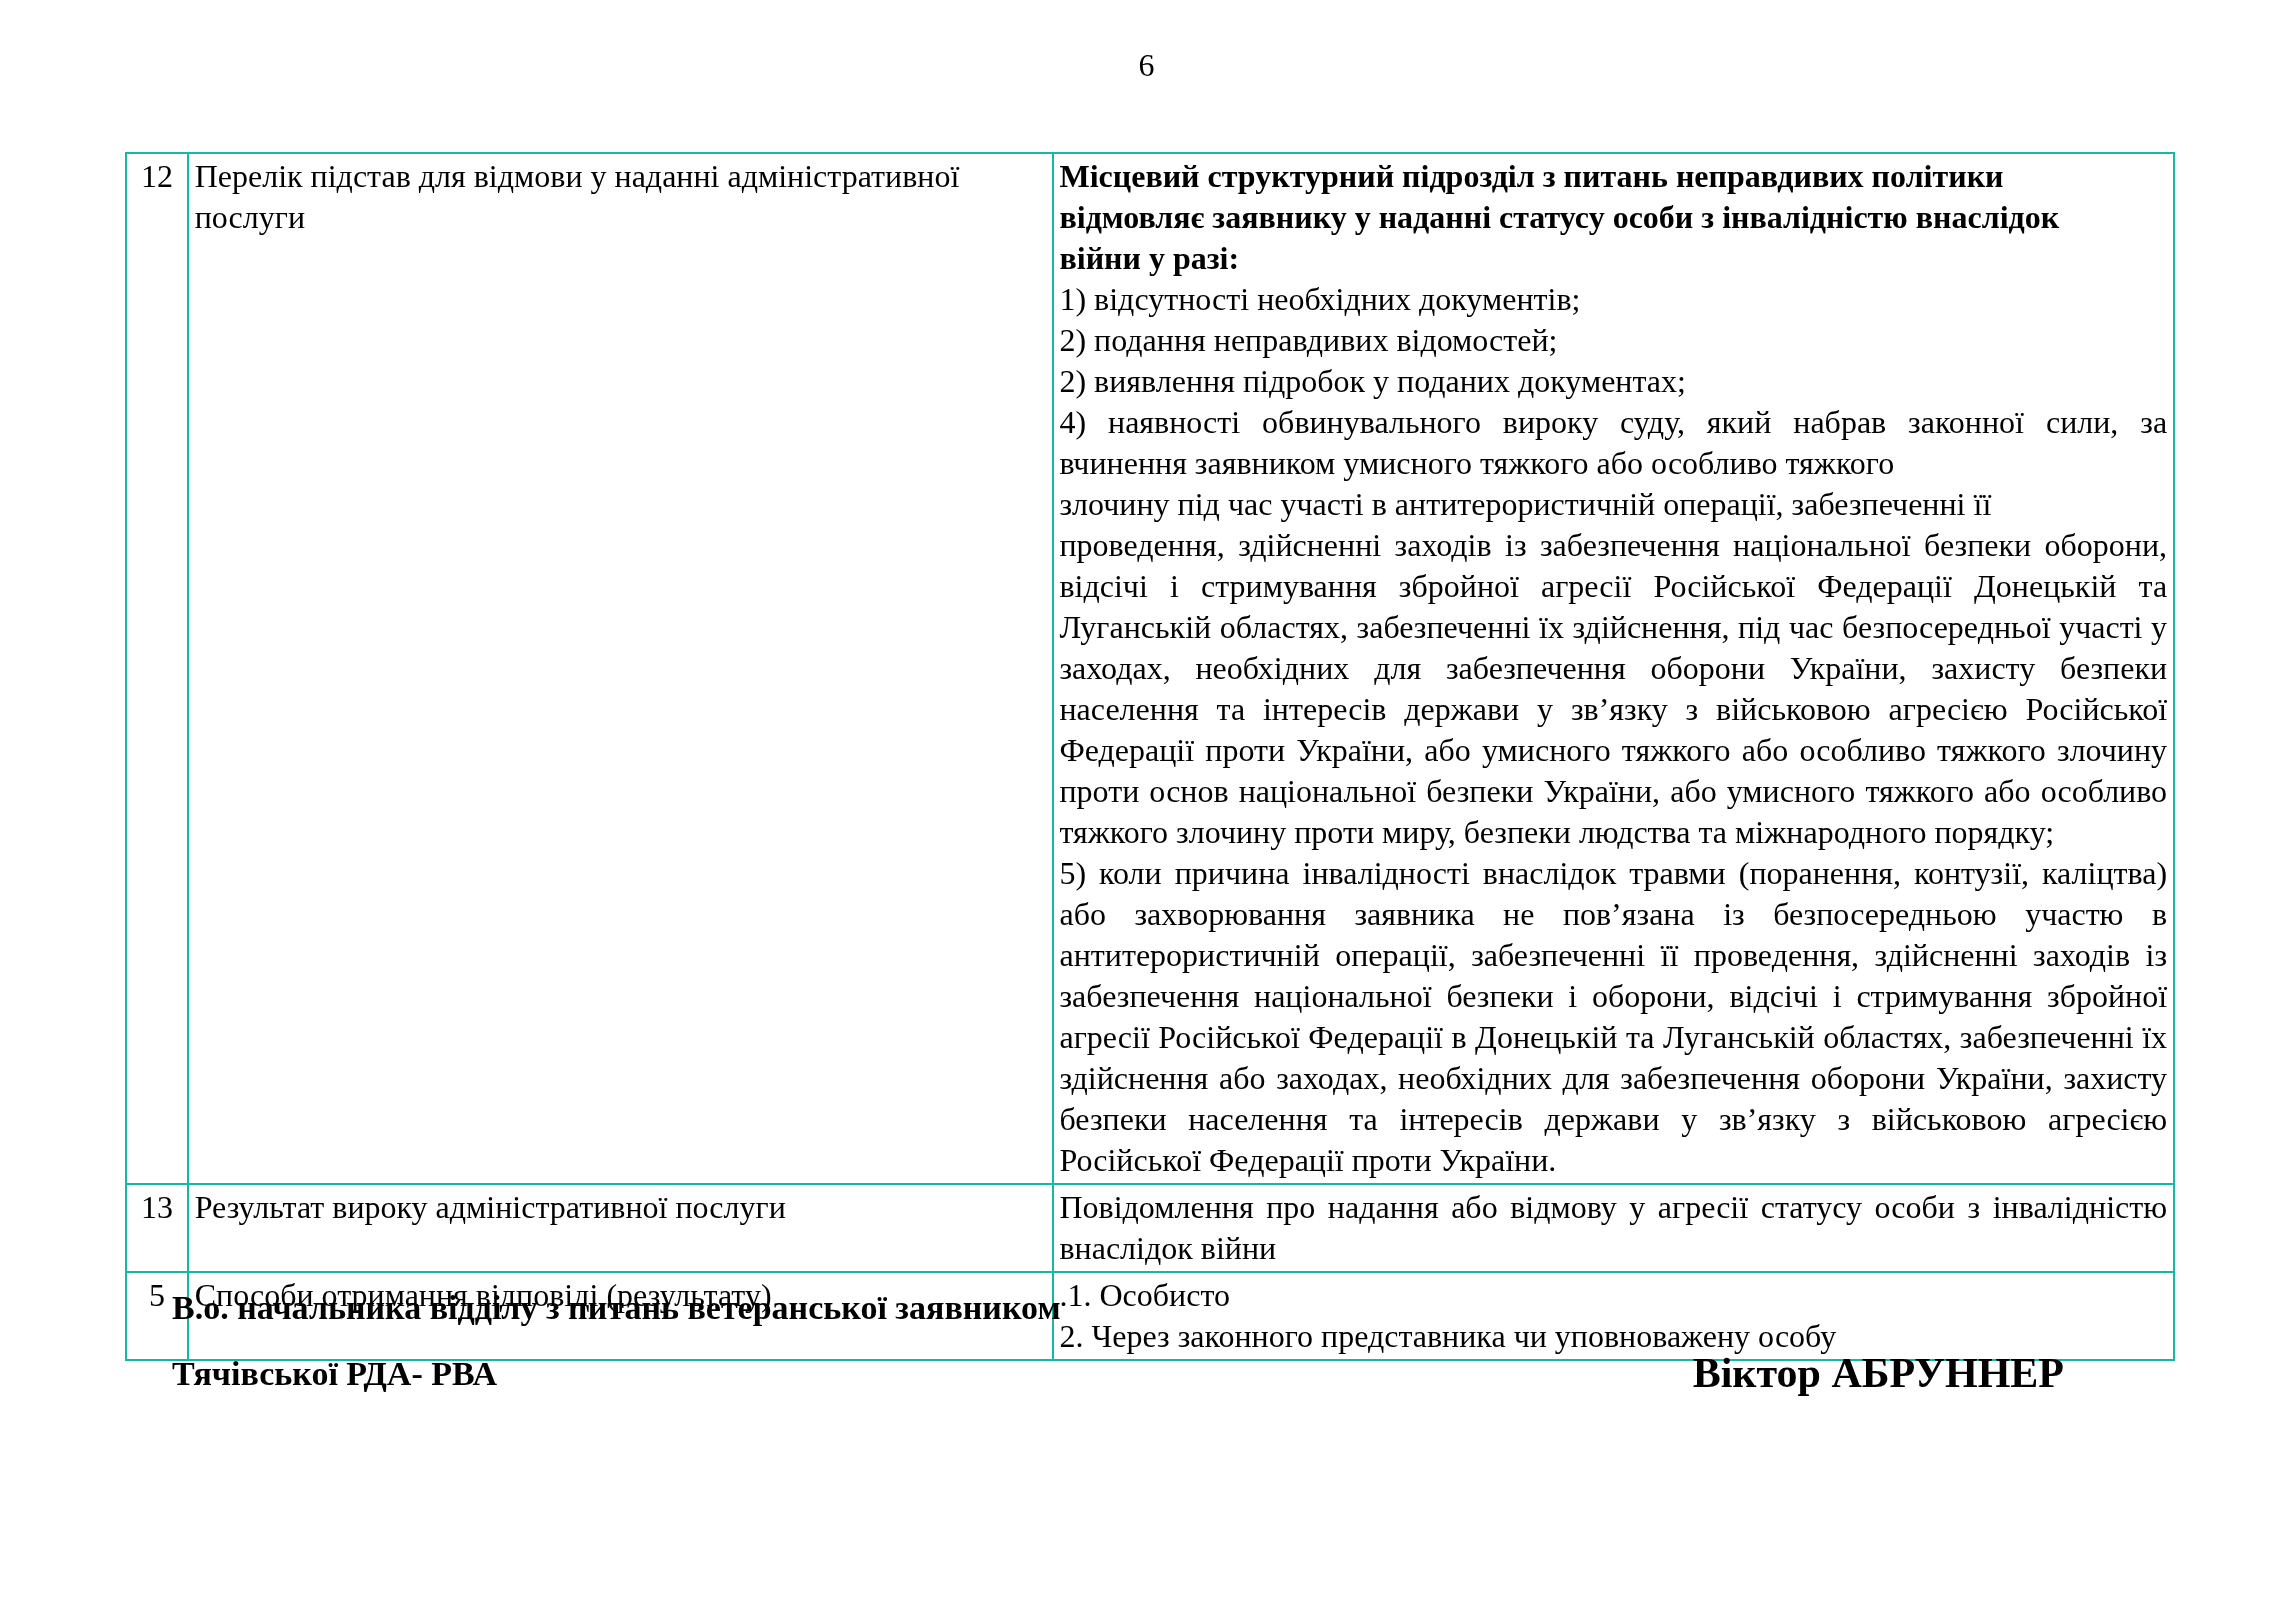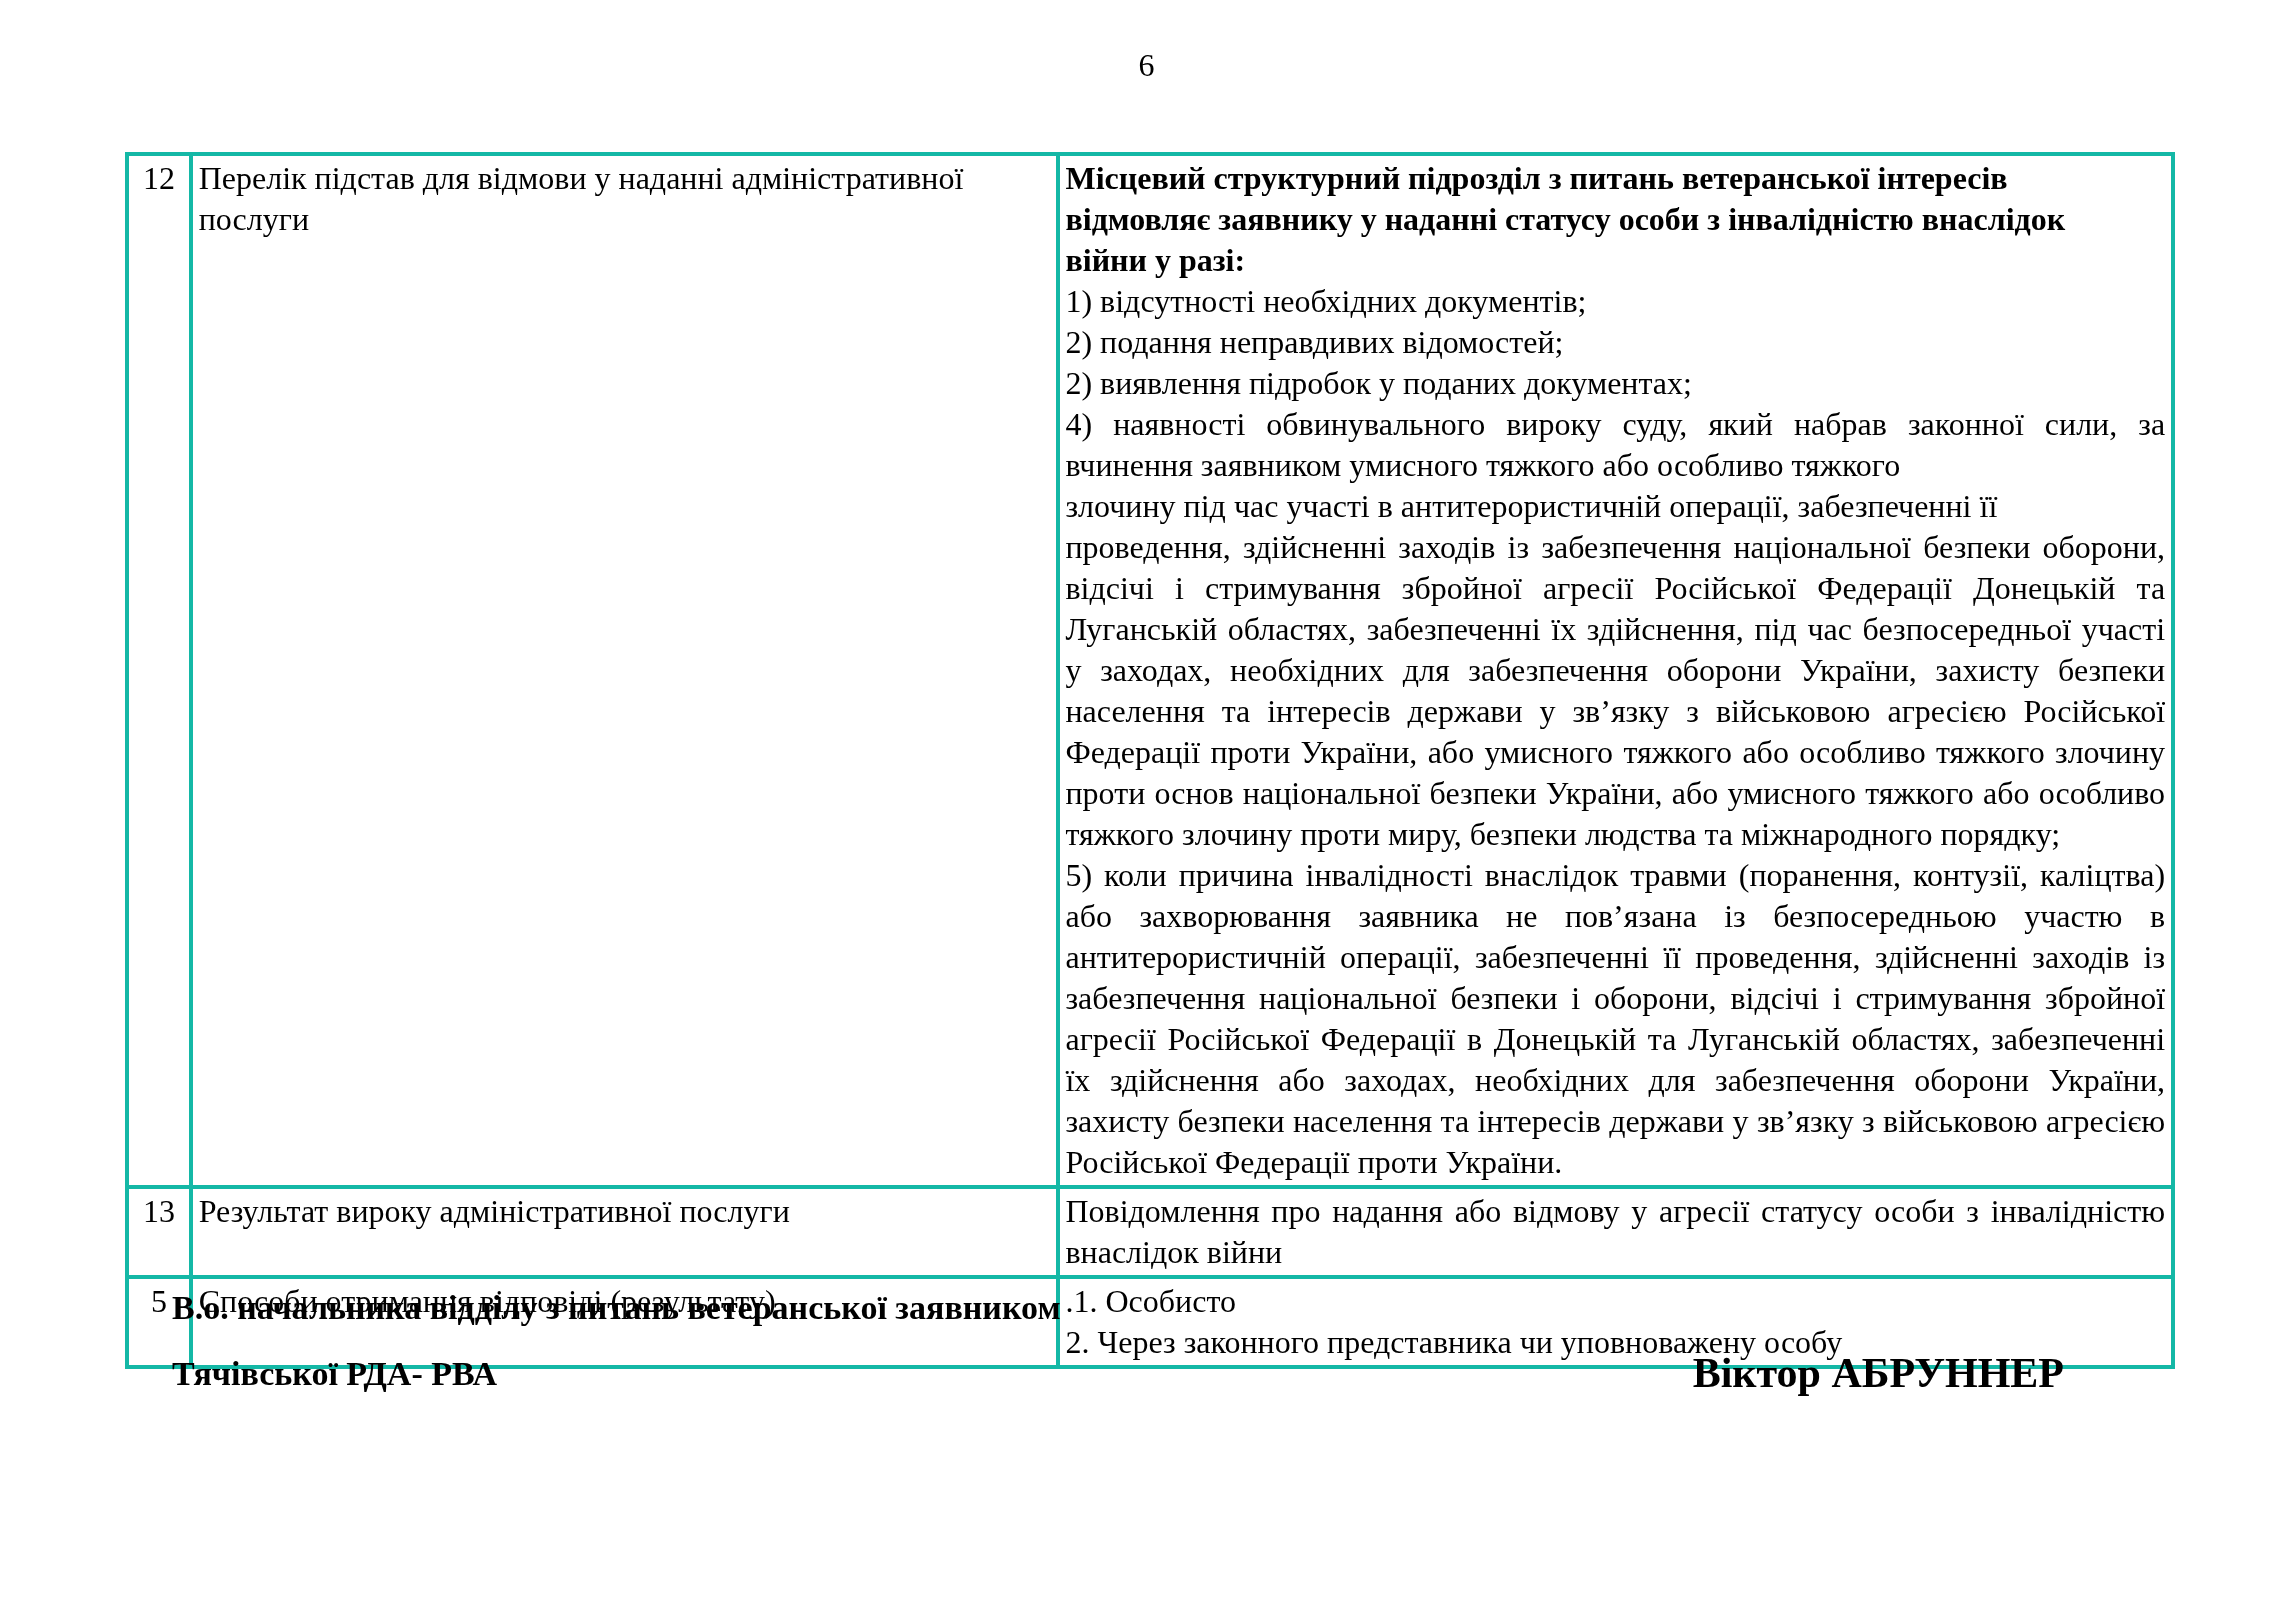--- a/index.html
+++ b/index.html
@@ -28,21 +28,21 @@
   table.doc-table {
     position: absolute;
     left: 125px;
     top: 152px;
     width: 2050px;
     border-collapse: collapse;
     border: 2.9px solid #000;
     table-layout: fixed;
   }
   table.doc-table td {
-    border: 4px solid #14b8a6;
+    border: 2px solid #14b8a6;
     vertical-align: top;
     font-size: 32px;
     line-height: 41px;
     padding: 2px 5.9px;
   }
   td.cell-num {
     width: 48px;
     text-align: center;
     padding: 2px 2px;
   }
@@ -103,21 +103,21 @@
 <div class="page">
 
   <div class="page-number">6</div>
 
   <table class="doc-table">
     <tbody>
       <tr class="row-12">
         <td class="cell-num">12</td>
         <td class="cell-label">Перелік підстав для відмови у наданні адміністративної послуги</td>
         <td class="cell-content">
-          <div class="content-header">Місцевий структурний підрозділ з питань ветеранської інтересів
+          <div class="content-header">Місцевий структурний підрозділ з питань неправдивих політики
 відмовляє заявнику у наданні статусу особи з інвалідністю внаслідок
 війни у разі:</div>
           <div class="content-item">1) відсутності необхідних документів;</div>
           <div class="content-item">2) подання неправдивих відомостей;</div>
           <div class="content-item">2) виявлення підробок у поданих документах;</div>
           <div class="content-item">4) наявності обвинувального вироку суду, який набрав законної сили, за вчинення заявником умисного тяжкого або особливо тяжкого
 злочину під час участі в антитерористичній операції, забезпеченні її
 проведення, здійсненні заходів із забезпечення національної безпеки оборони, відсічі і стримування збройної агресії Російської Федерації Донецькій та Луганській областях, забезпеченні їх здійснення, під час безпосередньої участі у заходах, необхідних для забезпечення оборони України, захисту безпеки населення та інтересів держави у зв’язку з військовою агресією Російської Федерації проти України, або умисного тяжкого або особливо тяжкого злочину проти основ національної безпеки України, або умисного тяжкого або особливо тяжкого злочину проти миру, безпеки людства та міжнародного порядку;</div>
           <div class="content-item">5) коли причина інвалідності внаслідок травми (поранення, контузії, каліцтва) або захворювання заявника не пов’язана із безпосередньою участю в антитерористичній операції, забезпеченні її проведення, здійсненні заходів із забезпечення національної безпеки і оборони, відсічі і стримування збройної агресії Російської Федерації в Донецькій та Луганській областях, забезпеченні їх здійснення або заходах, необхідних для забезпечення оборони України, захисту безпеки населення та інтересів держави у зв’язку з військовою агресією Російської Федерації проти України.</div>
         </td>

